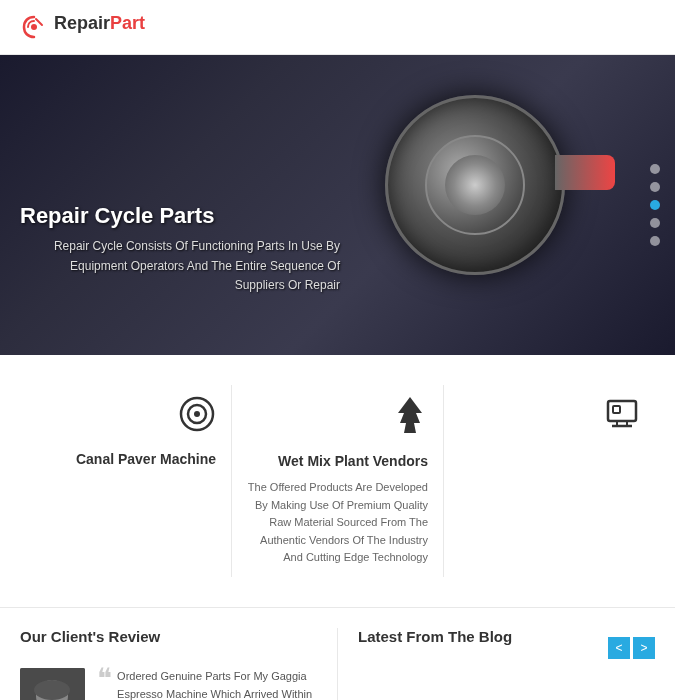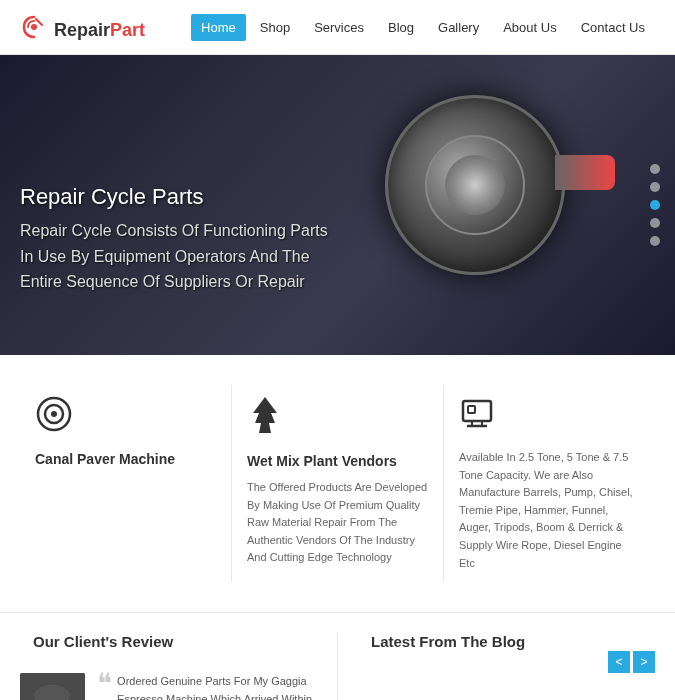--- a/index.html
+++ b/index.html
@@ -9,21 +9,21 @@
     header {
       display: flex;
       align-items: center;
       padding: 0 20px;
       height: 55px;
       border-bottom: 1px solid #e8e8e8;
       background: #fff;
     }
     .logo-wrap {
       display: flex;
-      align-items: flex-end;
+      align-items: flex-start;
       gap: 6px;
       margin-right: auto;
     }
     .logo-icon {
       width: 28px;
       height: 28px;
     }
     .logo-text {
       font-size: 18px;
       font-weight: bold;
@@ -128,41 +128,42 @@
     }
     .hero-content {
       position: absolute;
       bottom: 60px;
       left: 20px;
       color: #fff;
       max-width: 320px;
     }
     .hero-title {
       font-size: 22px;
-      font-weight: normal;
+      font-weight: bold;
       margin-bottom: 8px;
       text-shadow: 1px 1px 3px rgba(0,0,0,0.8);
     }
     .hero-desc {
-      font-size: 16px;
+      font-size: 12px;
       line-height: 1.6;
       color: #ddd;
       text-shadow: 1px 1px 2px rgba(0,0,0,0.8);
+      text-align: right;
     }
 
     
     .features {
       display: flex;
       padding: 30px 20px;
       gap: 0;
       border-bottom: 1px solid #e8e8e8;
     }
     .feature-item {
       flex: 1;
-      text-align: left;
+      text-align: right;
       padding: 10px 15px;
       border-right: 1px solid #e8e8e8;
     }
     .feature-item:last-child { border-right: none; }
     .feature-icon {
       font-size: 36px;
       margin-bottom: 12px;
       color: #333;
       line-height: 1;
     }
@@ -192,21 +193,20 @@
     .blog-section {
       flex: 1;
       padding-left: 20px;
     }
     .section-title {
       font-size: 15px;
       font-weight: bold;
       color: #333;
       margin-bottom: 15px;
       padding-bottom: 8px;
-      margin-left: 13px;
     }
     .review-item {
       display: flex;
       gap: 12px;
     }
     .reviewer-avatar {
       width: 65px;
       height: 75px;
       flex-shrink: 0;
       background: linear-gradient(135deg, #6a6a6a 0%, #3a3a3a 100%);
@@ -229,21 +229,21 @@
     .review-text {
       font-size: 11px;
       color: #555;
       line-height: 1.6;
       margin-bottom: 6px;
     }
 
     
     .blog-header {
       display: flex;
-      align-items: flex-end;
+      align-items: center;
       justify-content: space-between;
       margin-bottom: 15px;
     }
     .blog-nav {
       display: flex;
       gap: 3px;
     }
     .blog-nav-btn {
       width: 22px;
       height: 22px;
@@ -263,29 +263,20 @@
 <header>
   <div class="logo-wrap">
     <svg class="logo-icon" viewBox="0 0 28 28" fill="none" xmlns="http://www.w3.org/2000/svg">
       <path d="M14 4 C8 4 4 8 4 14 C4 20 8 24 14 24" stroke="#e94040" stroke-width="2.5" fill="none" stroke-linecap="round"></path>
       <path d="M14 8 C10 8 8 11 8 14" stroke="#e94040" stroke-width="2" fill="none" stroke-linecap="round"></path>
       <circle cx="14" cy="14" r="3" fill="#e94040"></circle>
       <path d="M16 6 L22 12" stroke="#e94040" stroke-width="2" stroke-linecap="round"></path>
     </svg>
     <span class="logo-text">Repair<span>Part</span></span>
   </div>
-  <nav>
-    <a href="#" class="active">Home</a>
-    <a href="#">Shop</a>
-    <a href="#">Services</a>
-    <a href="#">Blog</a>
-    <a href="#">Gallery</a>
-    <a href="#">About Us</a>
-    <a href="#">Contact Us</a>
-  </nav>
 </header>
 
 <section class="hero">
   <div class="hero-bg">
     <div class="turbo-container">
       <div class="turbo-outer"></div>
       <div class="turbo-center"></div>
       <div class="turbo-inner"></div>
       <div class="turbo-pipe"></div>
     </div>
@@ -314,32 +305,31 @@
     </div>
     <div class="feature-title">Canal Paver Machine</div>
   </div>
   <div class="feature-item">
     <div class="feature-icon">
       <svg width="36" height="40" viewBox="0 0 36 40" fill="none" xmlns="http://www.w3.org/2000/svg">
         <polygon points="18,2 30,18 24,18 28,28 22,28 24,38 18,38 12,38 14,28 8,28 12,18 6,18" fill="#333"></polygon>
       </svg>
     </div>
     <div class="feature-title">Wet Mix Plant Vendors</div>
-    <div class="feature-desc">The Offered Products Are Developed By Making Use Of Premium Quality Raw Material Repair From The Authentic Vendors Of The Industry And Cutting Edge Technology</div>
+    <div class="feature-desc">The Offered Products Are Developed By Making Use Of Premium Quality Raw Material Sourced From The Authentic Vendors Of The Industry And Cutting Edge Technology</div>
   </div>
   <div class="feature-item">
     <div class="feature-icon">
       <svg width="36" height="36" viewBox="0 0 36 36" fill="none" xmlns="http://www.w3.org/2000/svg">
         <rect x="4" y="6" width="28" height="20" rx="2" stroke="#333" stroke-width="2.5" fill="none"></rect>
         <rect x="13" y="26" width="10" height="5" stroke="#333" stroke-width="2" fill="none"></rect>
         <line x1="8" y1="31" x2="28" y2="31" stroke="#333" stroke-width="2.5"></line>
         <rect x="9" y="11" width="7" height="7" rx="1" stroke="#333" stroke-width="2" fill="none"></rect>
       </svg>
     </div>
-    <div class="feature-desc">Available In 2.5 Tone, 5 Tone &amp; 7.5 Tone Capacity. We are Also Manufacture Barrels, Pump, Chisel, Tremie Pipe, Hammer, Funnel, Auger, Tripods, Boom &amp; Derrick &amp; Supply Wire Rope, Diesel Engine Etc</div>
   </div>
 </section>
 
 <div class="bottom-section">
 
   <div class="reviews-section">
     <div class="section-title">Our Client's Review</div>
     <div class="review-item">
       <div class="reviewer-avatar">
         <svg width="65" height="75" viewBox="0 0 65 75" xmlns="http://www.w3.org/2000/svg">

